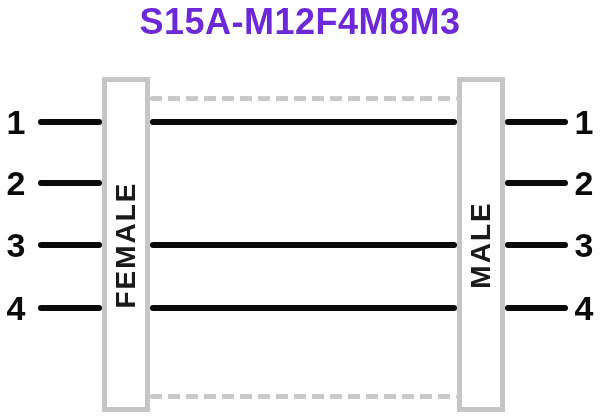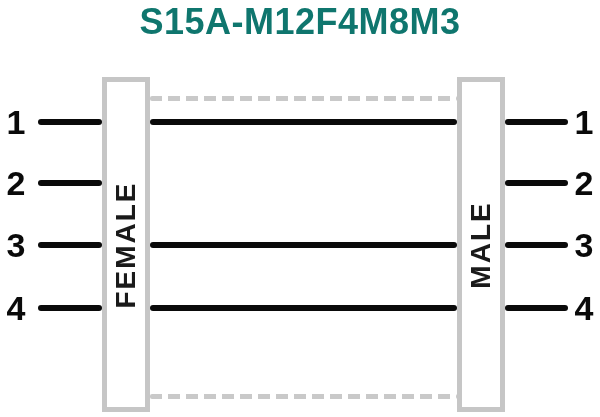--- a/index.html
+++ b/index.html
@@ -16,21 +16,21 @@
     overflow: hidden;
   }
   .title {
     position: absolute;
     top: 1px;
     left: 0;
     width: 600px;
     text-align: center;
     font-size: 36px;
     font-weight: bold;
-    color: #0f766e;
+    color: #6d28d9;
     letter-spacing: 0.5px;
   }
   
   .wire {
     position: absolute;
     height: 6px;
     background: #0a0a0a;
     border-radius: 3px;
     z-index: 1;
   }

